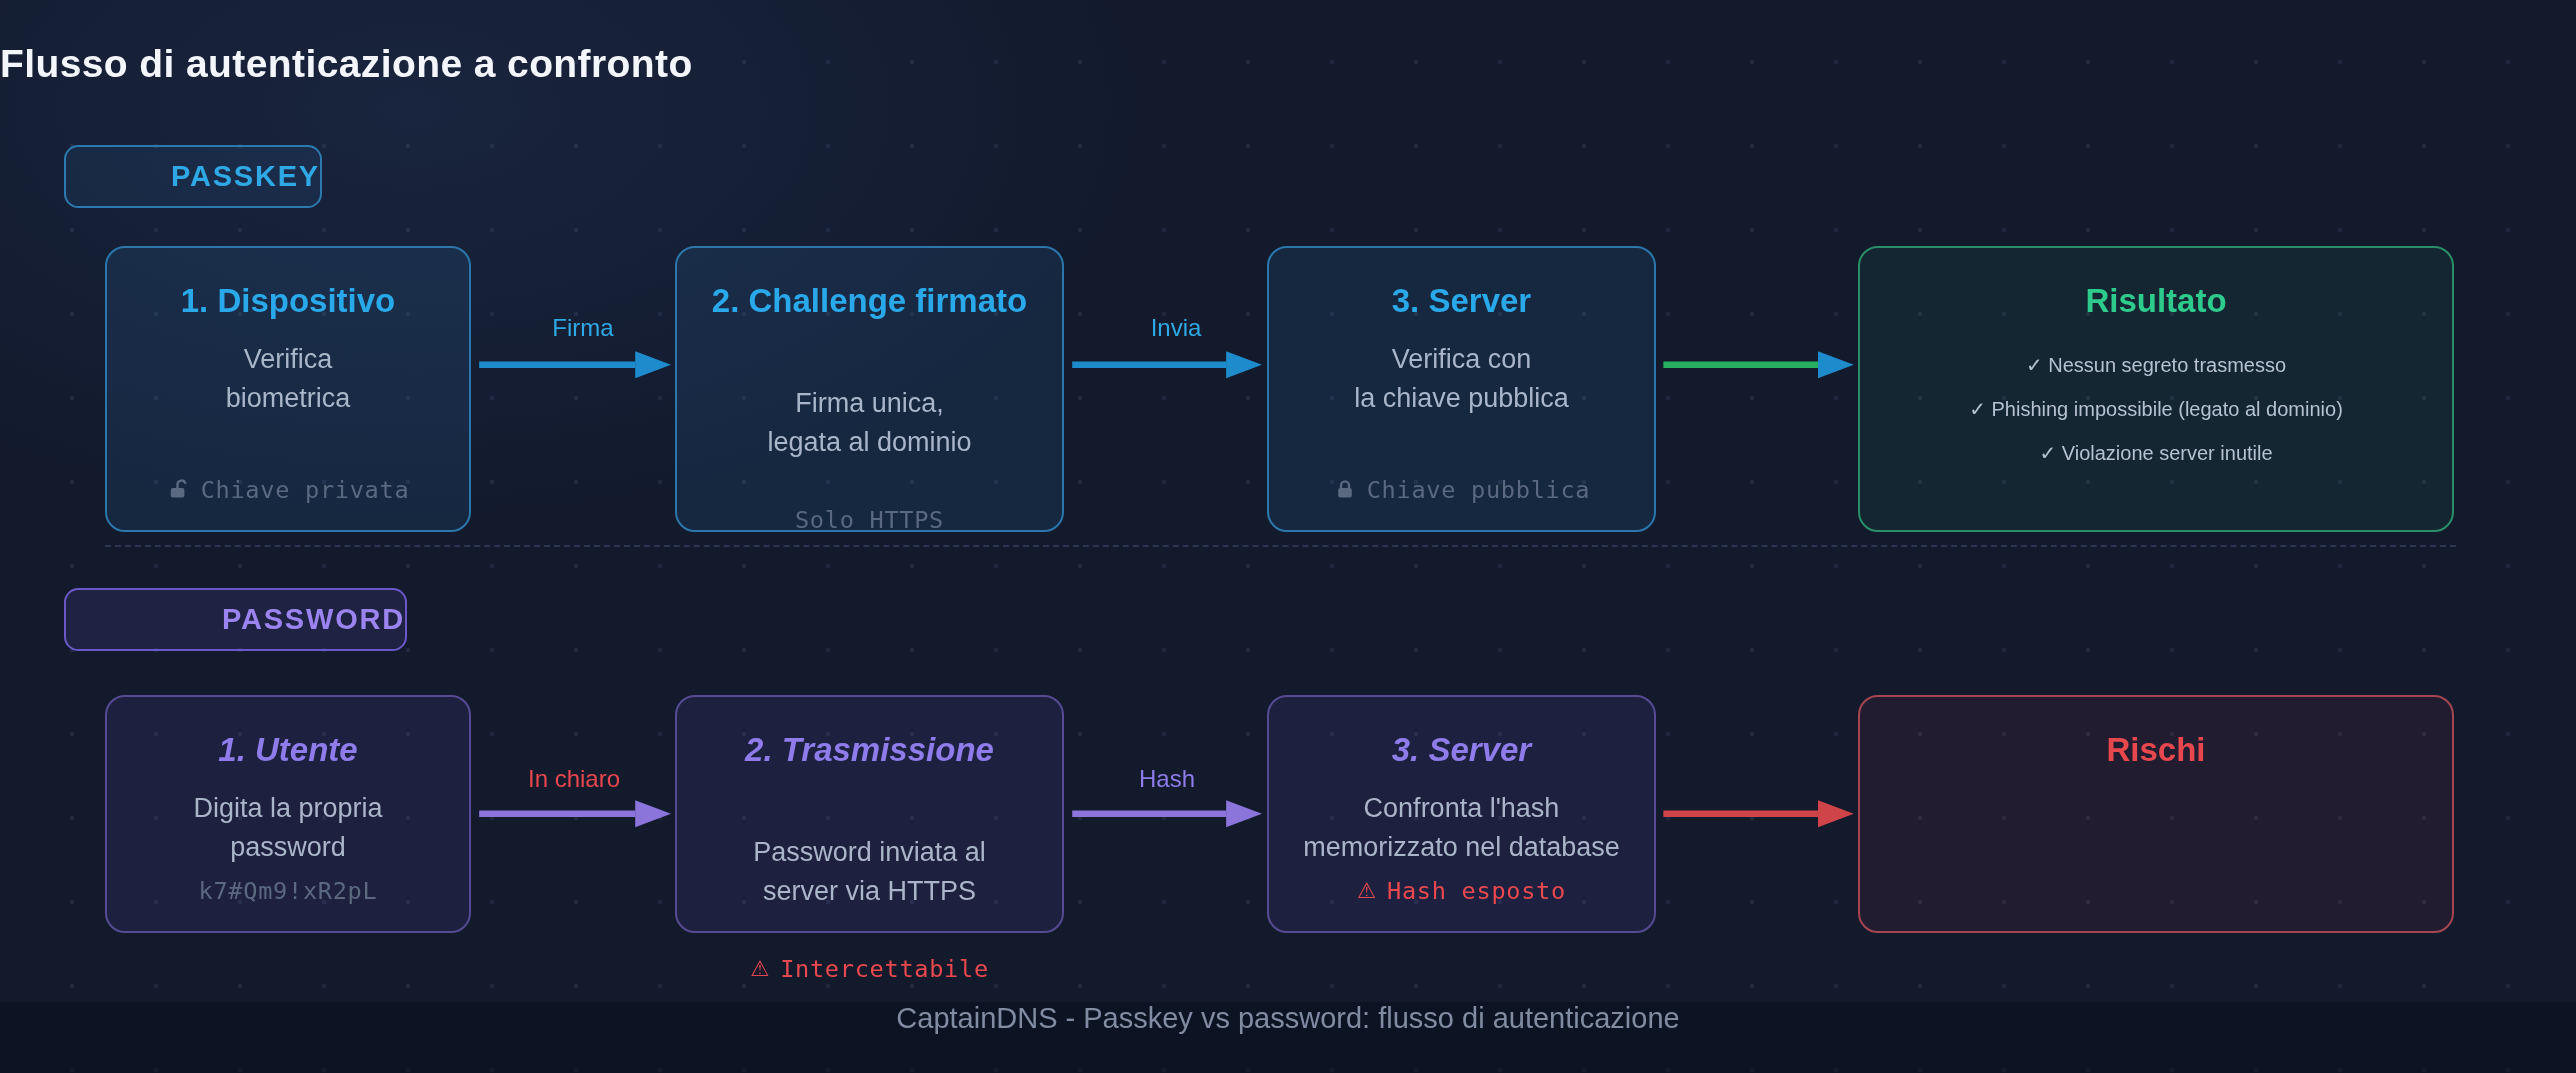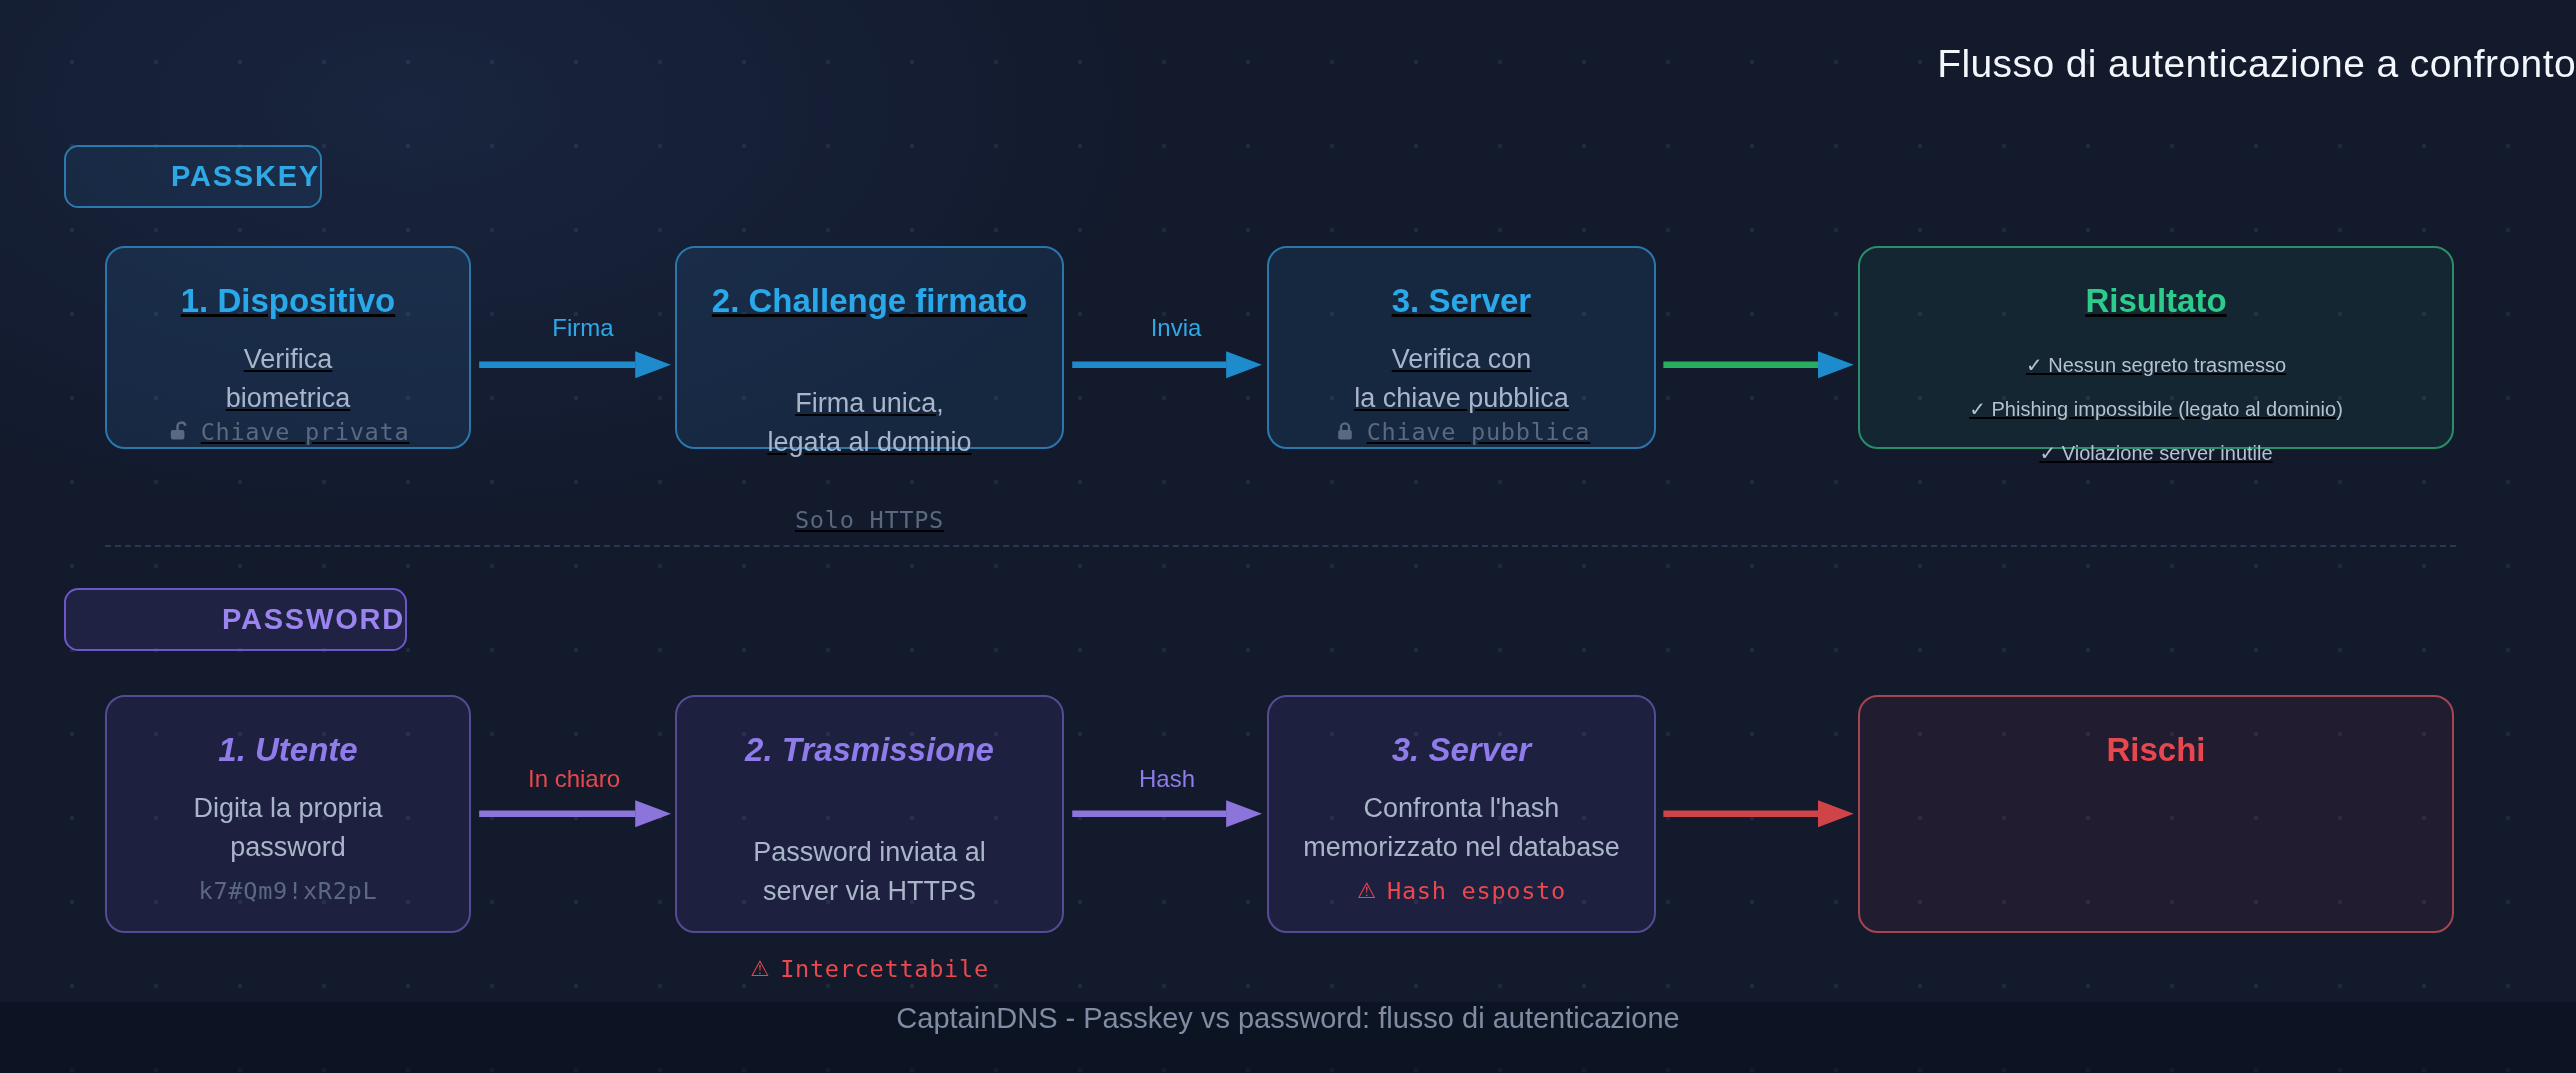--- a/index.html
+++ b/index.html
@@ -4,30 +4,30 @@
 <style>
   html,body{margin:0;padding:0;background:#0d1322;}
   #canvas{
     position:relative;width:2576px;height:1073px;overflow:hidden;
     background:radial-gradient(1216px 680px at 16% 10%, rgba(52,78,134,0.20), rgba(0,0,0,0) 62%), #121a2c;
     font-family:"Liberation Sans","DejaVu Sans",sans-serif;
   }
   .dots{position:absolute;inset:0;
     background-image:radial-gradient(rgba(120,140,190,0.13) 2.1px, transparent 2.6px);
     background-size:84px 84px;background-position:30px 20px;pointer-events:none;}
-  .main-title{position:absolute;top:42px;left:0;width:100%;text-align:right;
-    font-size:39px;font-weight:400;color:#f3f6fb;letter-spacing:0.4px;}
+  .main-title{position:absolute;top:42px;left:0;width:100%;text-align:left;
+    font-size:39px;font-weight:700;color:#f3f6fb;letter-spacing:0.4px;}
   .badge{position:absolute;left:64px;height:63px;border-radius:14.3px;display:flex;
     align-items:center;justify-content:flex-end;font-weight:700;font-size:29px;
     letter-spacing:1.8px;box-sizing:border-box;}
   .badge-pk{top:145px;width:258px;border:2.1px solid #2b79ad;background:rgba(56,140,210,0.10);color:#2fa9e6;}
   .badge-pw{top:588px;width:343px;border:2.1px solid #6b57c8;background:rgba(130,100,240,0.12);color:#9b84f0;}
   .card{position:absolute;border-radius:20px;display:flex;flex-direction:column;align-items:center;
     text-align:center;padding:33px 18.6px 26px;box-sizing:border-box;}
-  .row1{top:246px;height:203px;text-decoration:underline;}
+  .row1{top:246px;height:286px;}
   .row2{top:695px;height:238px;}
   .pos-c1{left:105px;width:366px;}
   .pos-c2{left:675px;width:389px;gap:44px;}
   .pos-c3{left:1267px;width:389px;}
   .pos-res{left:1858px;width:596px;}
   .pk{background:rgba(56,140,210,0.12);border:2.1px solid #2b77ab;}
   .pw{background:rgba(130,100,240,0.10);border:2.1px solid #564a92;}
   .res{background:rgba(46,204,140,0.07);border:2.1px solid #2a8f68;}
   .risk{background:rgba(220,70,90,0.08);border:2.1px solid #a64552;}
   .card-title{font-size:33px;font-weight:700;line-height:40px;}

